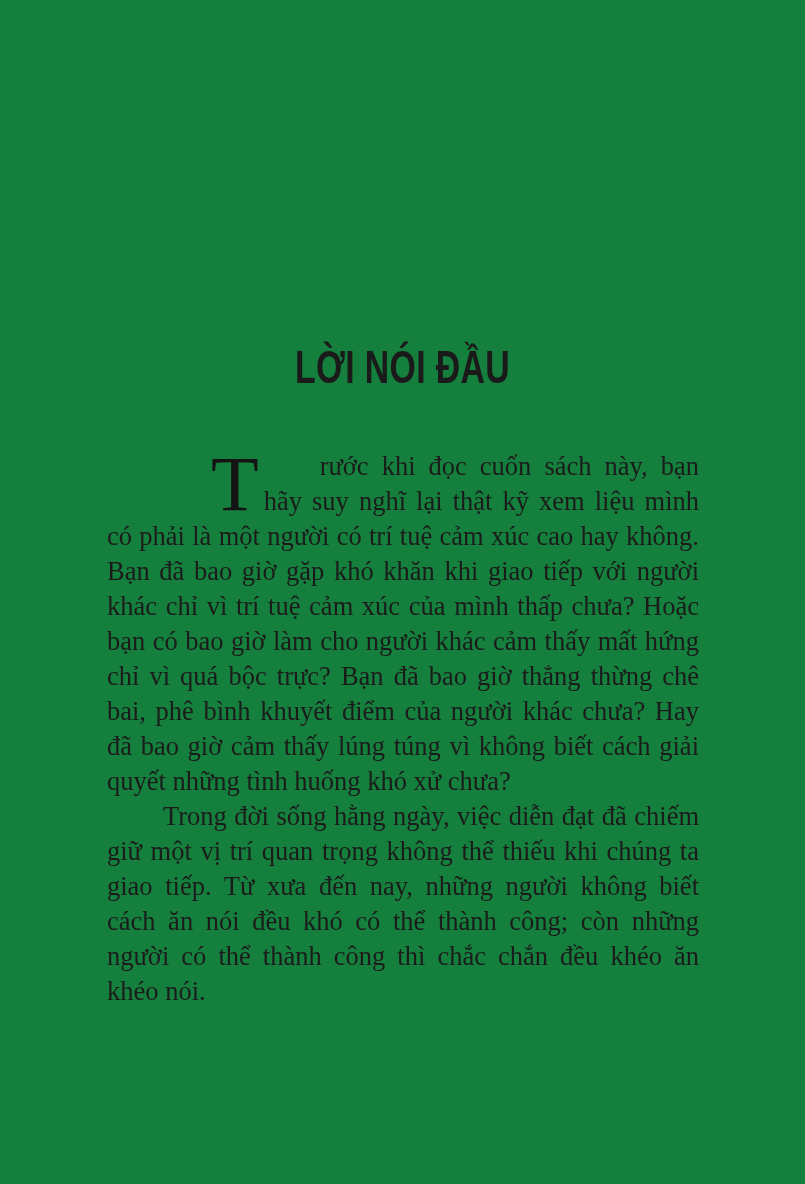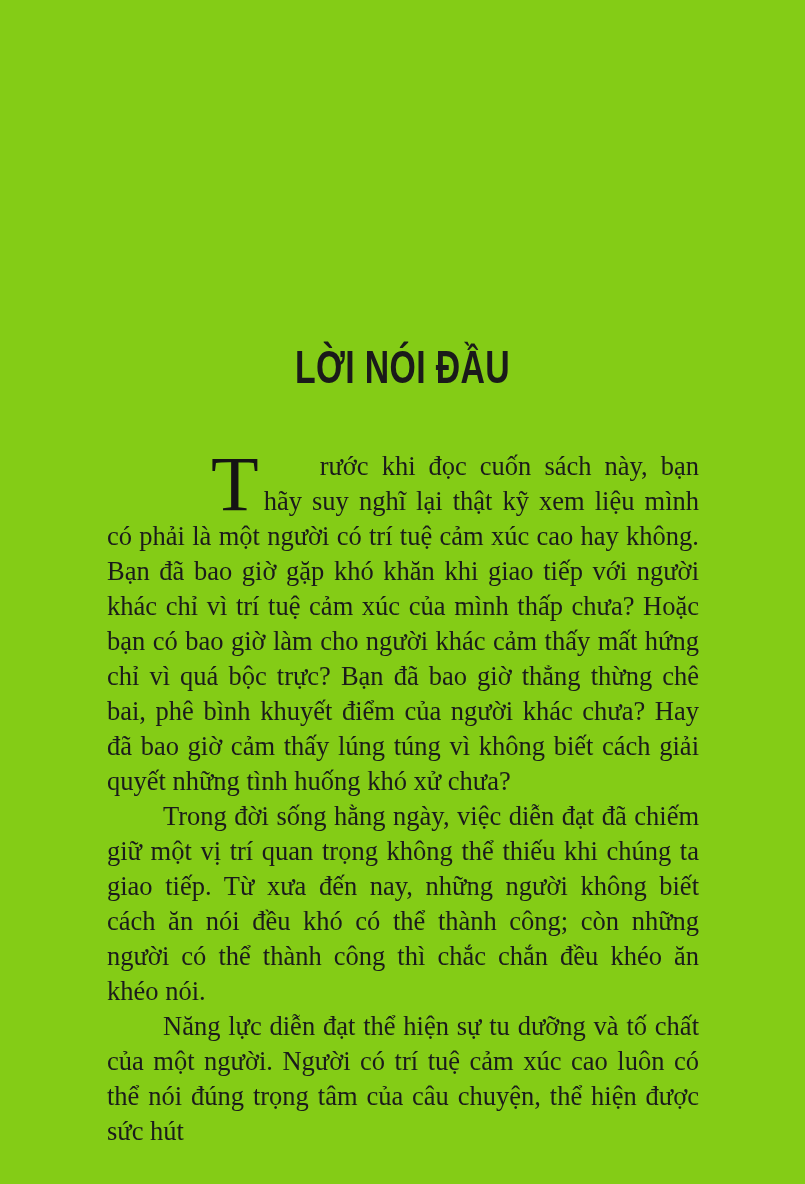--- a/index.html
+++ b/index.html
@@ -7,21 +7,21 @@
     margin: 0;
     padding: 0;
     background: #ffffff;
   }
 
   .page {
     position: relative;
     width: 805px;
     height: 1184px;
     margin: 0 auto;
-    background: #84cc16;
+    background: #15803d;
     overflow: hidden;
     box-sizing: border-box;
   }
 
   
   .chapter-title {
     position: absolute;
     top: 310px;
     left: 0;
     width: 805px;
@@ -86,17 +86,16 @@
 <div class="page">
 
   <h1 class="chapter-title">LỜI NÓI ĐẦU</h1>
 
   <div class="body-block">
 
     <p class="para-lead"><span class="dropcap">T</span><span>rước khi đọc cuốn sách này, bạn hãy suy nghĩ lại thật kỹ xem liệu mình có phải là một người có trí tuệ cảm xúc cao hay không. Bạn đã bao giờ gặp khó khăn khi giao tiếp với người khác chỉ vì trí tuệ cảm xúc của mình thấp chưa? Hoặc bạn có bao giờ làm cho người khác cảm thấy mất hứng chỉ vì quá bộc trực? Bạn đã bao giờ thẳng thừng chê bai, phê bình khuyết điểm của người khác chưa? Hay đã bao giờ cảm thấy lúng túng vì không biết cách giải quyết những tình huống khó xử chưa?</span></p>
 
     <p><span>Trong đời sống hằng ngày, việc diễn đạt đã chiếm giữ một vị trí quan trọng không thể thiếu khi chúng ta giao tiếp. Từ xưa đến nay, những người không biết cách ăn nói đều khó có thể thành công; còn những người có thể thành công thì chắc chắn đều khéo ăn khéo nói.</span></p>
 
-    <p><span>Năng lực diễn đạt thể hiện sự tu dưỡng và tố chất của một người. Người có trí tuệ cảm xúc cao luôn có thể nói đúng trọng tâm của câu chuyện, thể hiện được sức hút</span></p>
 
   </div>
 
 </div>
 
 </body></html>

